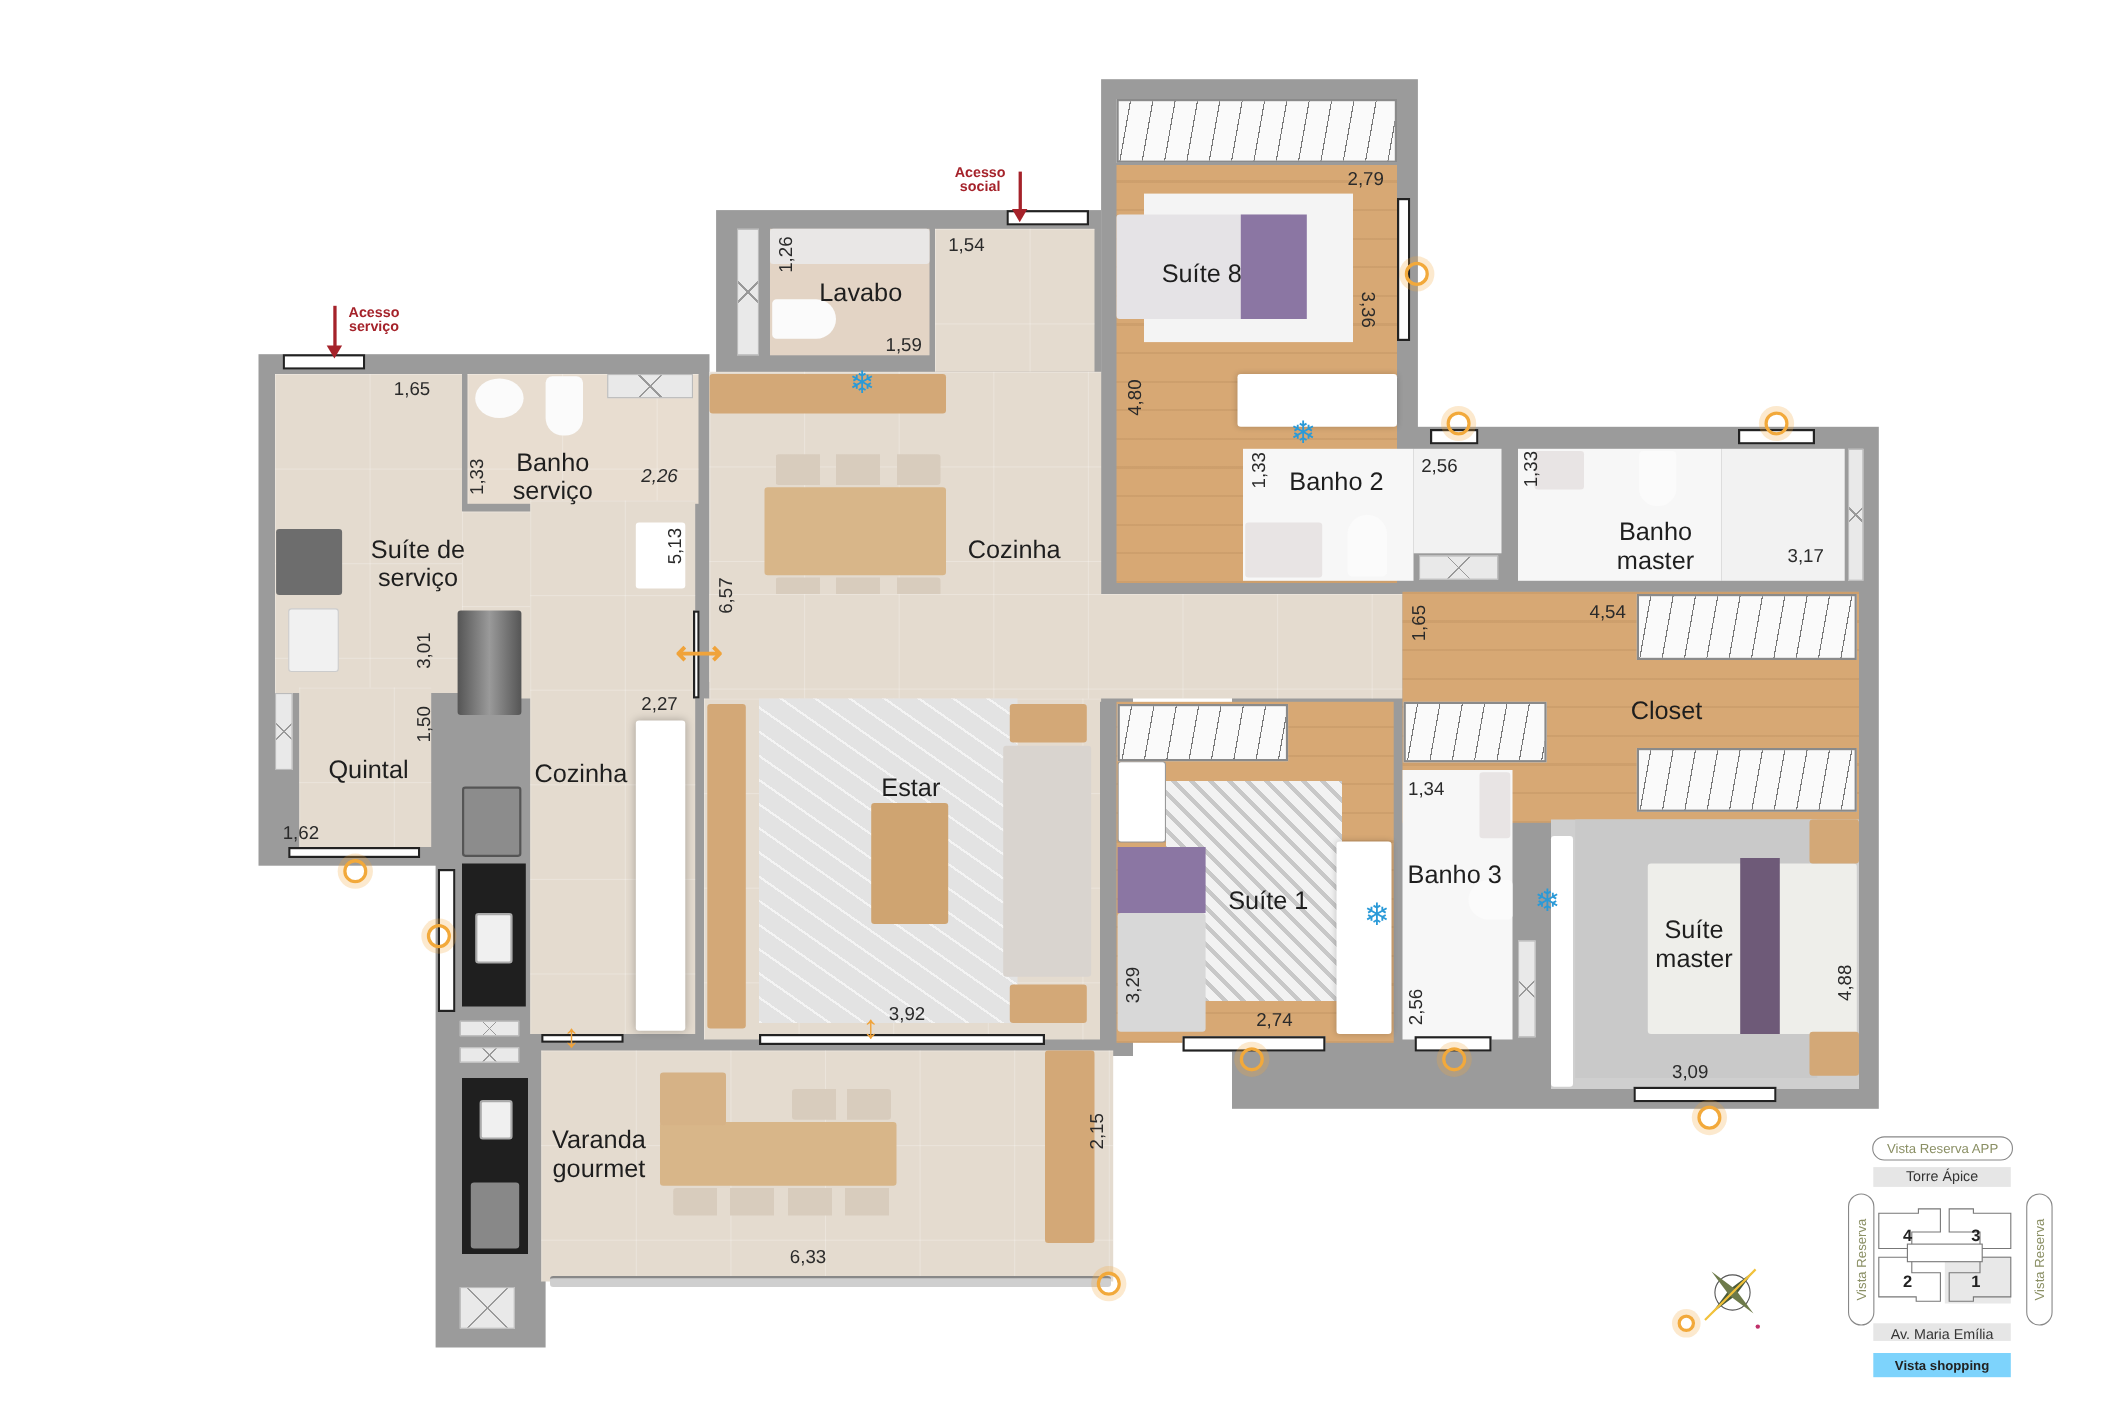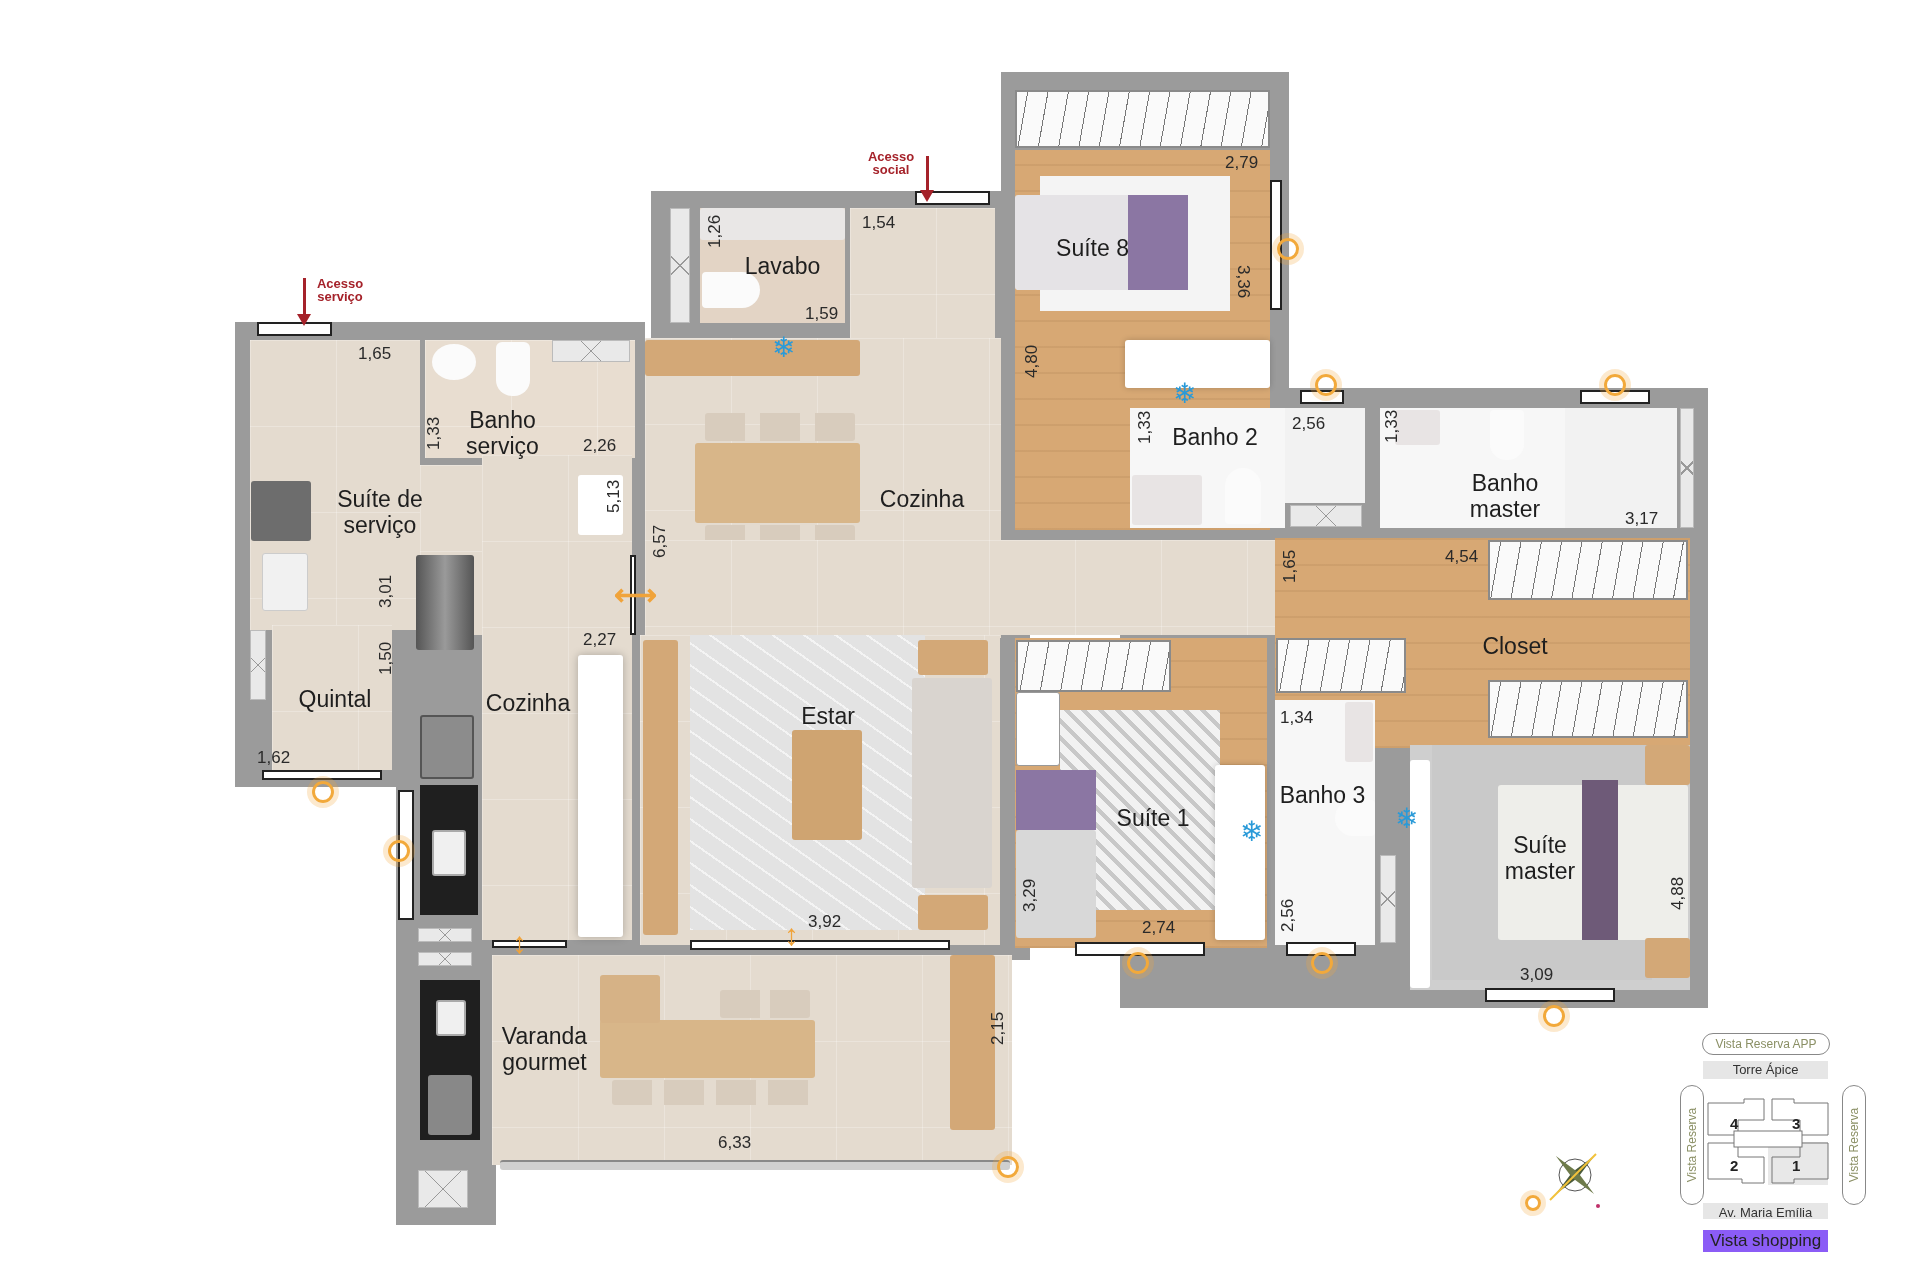--- a/index.html
+++ b/index.html
@@ -26,21 +26,21 @@
   .access-arrow::after{content:"";position:absolute;left:-6px;bottom:-10px;border-left:7px solid transparent;border-right:7px solid transparent;border-top:12px solid #a5222a;}
   .rug{position:absolute;background:#e3e3e3;background-image:repeating-linear-gradient(35deg,rgba(255,255,255,.6) 0 2px,transparent 2px 18px);}
   .chev{position:absolute;background:#ddd;background-image:repeating-linear-gradient(45deg,#c8c8c8 0 4px,#f2f2f2 4px 12px);}
   .bed-purple{position:absolute;background:#8b76a3;}
   .counter-dark{position:absolute;background:#1f1f1f;}
   .window{position:absolute;background:#fff;border:2px solid #222;box-sizing:border-box;}
   
   .legend{position:absolute;}
   .pill{position:absolute;border:1.5px solid #888;border-radius:12px;font-size:12px;color:#8a8f64;text-align:center;box-sizing:border-box;background:#fff;}
   .bar-grey{position:absolute;background:#e6e6e6;font-size:13px;color:#333;text-align:center;}
-  .bar-yellow{position:absolute;background:#8b5cf6;font-size:17px;color:#222;text-align:center;}
+  .bar-yellow{position:absolute;background:#7dd3fc;font-size:12px;color:#222;text-align:center;font-weight:bold;}
   .vpill{position:absolute;border:1.5px solid #888;border-radius:12px;box-sizing:border-box;background:#fff;}
   .vpill span{position:absolute;left:50%;top:50%;transform:translate(-50%,-50%) rotate(-90deg);font-size:12px;color:#8a8f64;white-space:nowrap;}
   .tower-num{position:absolute;font-size:15px;font-weight:bold;color:#222;}
   .compass{position:absolute;}
 </style>
 </head>
 <body>
 
 <div class="plan">
 
@@ -185,37 +185,37 @@
   <div class="label" style="left:1455px;top:470px;width:100px;">Banho
 master</div>
   <div class="label" style="left:1465px;top:633px;width:100px;">Closet</div>
   <div class="label" style="left:1103px;top:805px;width:100px;">Suíte 1</div>
   <div class="label" style="left:1270px;top:782px;width:105px;">Banho 3</div>
   <div class="label" style="left:1490px;top:832px;width:100px;">Suíte
 master</div>
 
   <div class="dim" style="left:358px;top:344px;">1,65</div>
   <div class="dim v" style="left:424px;top:450px;">1,33</div>
-  <div class="dim" style="left:583px;top:436px;">2,26</div>
+  <div class="dim" style="left:583px;top:423px;font-style:italic;">2,26</div>
   <div class="dim v" style="left:604px;top:513px;">5,13</div>
   <div class="dim v" style="left:376px;top:608px;">3,01</div>
   <div class="dim v" style="left:376px;top:675px;">1,50</div>
   <div class="dim" style="left:257px;top:748px;">1,62</div>
   <div class="dim" style="left:583px;top:630px;">2,27</div>
   <div class="dim v" style="left:650px;top:558px;">6,57</div>
   <div class="dim v" style="left:705px;top:248px;">1,26</div>
   <div class="dim" style="left:805px;top:304px;">1,59</div>
   <div class="dim" style="left:862px;top:213px;">1,54</div>
   <div class="dim" style="left:1225px;top:153px;">2,79</div>
   <div class="dim v" style="left:1253px;top:265px;transform:rotate(90deg);transform-origin:left top;">3,36</div>
   <div class="dim v" style="left:1022px;top:378px;">4,80</div>
   <div class="dim v" style="left:1135px;top:444px;">1,33</div>
   <div class="dim" style="left:1292px;top:414px;">2,56</div>
   <div class="dim v" style="left:1382px;top:443px;">1,33</div>
-  <div class="dim" style="left:1625px;top:509px;">3,17</div>
+  <div class="dim" style="left:1625px;top:496px;">3,17</div>
   <div class="dim v" style="left:1280px;top:583px;">1,65</div>
   <div class="dim" style="left:1445px;top:547px;">4,54</div>
   <div class="dim" style="left:1280px;top:708px;">1,34</div>
   <div class="dim v" style="left:1278px;top:932px;">2,56</div>
   <div class="dim v" style="left:1020px;top:912px;">3,29</div>
   <div class="dim" style="left:1142px;top:918px;">2,74</div>
   <div class="dim v" style="left:1668px;top:910px;">4,88</div>
   <div class="dim" style="left:1520px;top:965px;">3,09</div>
   <div class="dim" style="left:808px;top:912px;">3,92</div>
   <div class="dim" style="left:718px;top:1133px;">6,33</div>

